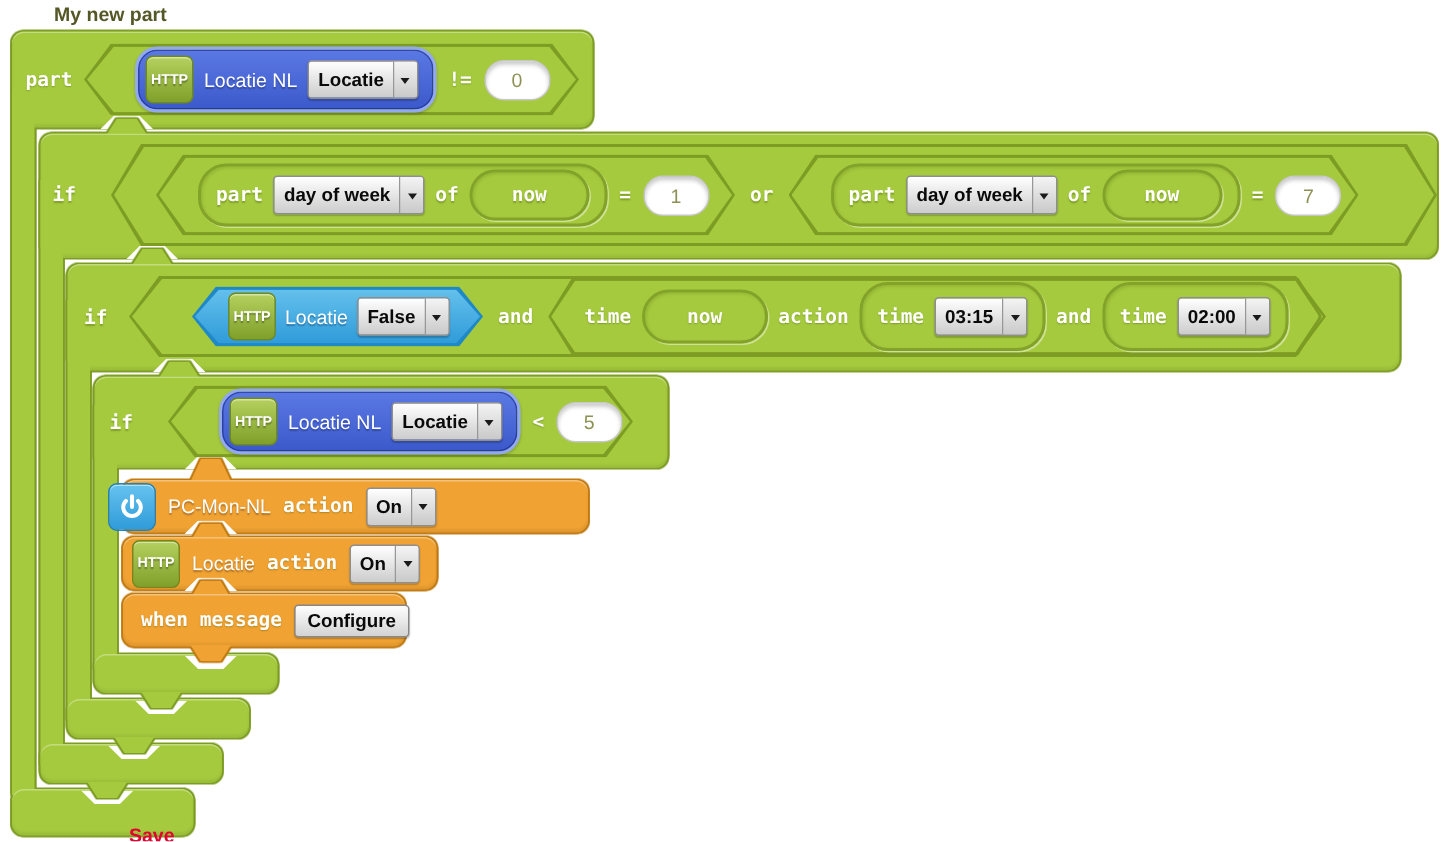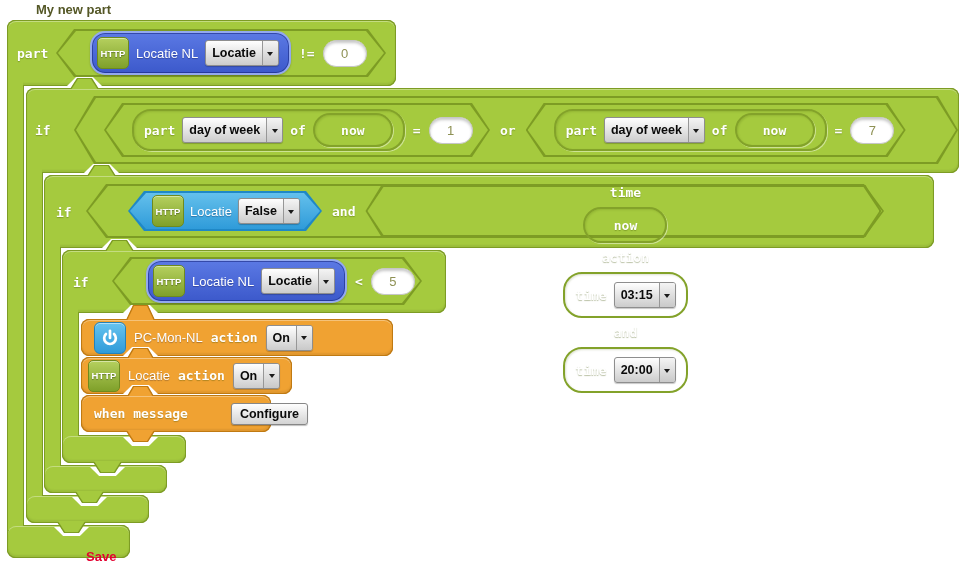--- a/index.html
+++ b/index.html
@@ -51,21 +51,21 @@
   .dd{display:inline-flex;align-items:stretch;height:24px;background:linear-gradient(#ffffff,#cccccc);
         border:1px solid #8e8e8e;border-radius:3px;box-shadow:0 1px 1px rgba(0,0,0,.22);flex:0 0 auto;}
   .dd-label{display:flex;align-items:center;padding:0 6px;font:bold 12.5px "Liberation Sans",sans-serif;color:#0a0a0a;}
   .dd-btn{width:15px;display:flex;align-items:center;justify-content:center;border-left:1px solid #979797;
         background:linear-gradient(#f4f4f4,#c9c9c9);border-radius:0 2px 2px 0;}
   .dd-caret{display:block;width:0;height:0;border:3.5px solid transparent;border-top:4.5px solid #1a1a1a;transform:translateY(2px);}
   .num{min-width:34px;height:25px;padding:0 4px;background:#fff;border:1px solid #c6c6c6;border-radius:13px;
         box-shadow:inset 0 2px 3px rgba(0,0,0,.22);display:flex;align-items:center;justify-content:center;
         font:13px "Liberation Sans",sans-serif;color:#8e9154;flex:0 0 auto;}
   .btn{background:linear-gradient(#fefefe,#d3d3d3);border:1px solid #878787;border-radius:3px;padding:3px 8px;
-        font:bold 12.5px "Liberation Sans",sans-serif;color:#0a0a0a;box-shadow:0 1px 1px rgba(0,0,0,.25);flex:0 0 auto;margin-left:35px;}
+        font:bold 12.5px "Liberation Sans",sans-serif;color:#0a0a0a;box-shadow:0 1px 1px rgba(0,0,0,.25);flex:0 0 auto;}
   .g{--oc:#7d9c24;--fc:#a5ca3e;}
   .org{--oc:#c07a12;--fc:#f0a232;}
   .orow{position:absolute;display:flex;align-items:center;gap:8px;}
 </style>
 </head>
 <body>
 
 <div class="canvas">
 
   <div class="title">My new part</div>
@@ -188,40 +188,40 @@
               <span class="dd-btn">
                   <i class="dd-caret"></i>
                 </span>
             </span>
           </div>
         </div>
         <span class="kw">and</span>
         <div class="hex inflow" style="width:516px;height:52px;--pt:16px;">
           <i class="hx o"></i>
             <i class="hx i"></i>
-          <div class="hex-content" style="padding:0 20px 0 24px;gap:7px;flex-direction:column;">
+          <div class="hex-content" style="padding:0 20px 0 24px;gap:7px;">
             <span class="kw">time</span>
             <div class="pill" style="height:32px;width:80px;justify-content:center;">
               <span class="kw">now</span>
             </div>
             <span class="kw">action</span>
             <div class="pill" style="height:42px;padding:0 10px;gap:7px;">
               <span class="kw">time</span>
               <span class="dd">
                 <span class="dd-label">03:15</span>
                 <span class="dd-btn">
                     <i class="dd-caret"></i>
                   </span>
               </span>
             </div>
             <span class="kw">and</span>
             <div class="pill" style="height:42px;padding:0 10px;gap:7px;">
               <span class="kw">time</span>
               <span class="dd">
-                <span class="dd-label">20:00</span>
+                <span class="dd-label">02:00</span>
                 <span class="dd-btn">
                     <i class="dd-caret"></i>
                   </span>
               </span>
             </div>
           </div>
         </div>
       </div>
     </div>
   </div>
@@ -256,21 +256,21 @@
       </div>
     </div>
   </div>
 
   <div class="shape org">
     <i class="pc tab-up" style="left:127px;top:306px;width:27px;height:15px;"></i>
     <i class="pc arm" style="left:82px;top:320px;width:310px;height:35px;"></i>
   </div>
   <div class="layer">
     <i class="notch nu" style="left:123px;top:347px;width:35px;height:9px;"></i>
-    <div class="orow" style="left:94px;top:320px;height:35px;">
+    <div class="orow" style="left:72px;top:320px;height:35px;">
       <span class="icon-power">
         <svg width="18" height="18" viewBox="0 0 20 20">
             <path d="M10 2v8" stroke="#fff" stroke-width="3" stroke-linecap="round"></path>
             <path d="M5.5 5.5a6.5 6.5 0 1 0 9 0" fill="none" stroke="#fff" stroke-width="3" stroke-linecap="round"></path>
           </svg>
       </span>
       <span class="dev-name">PC-Mon-NL</span>
       <span class="kw">action</span>
       <span class="dd">
         <span class="dd-label">On</span>

